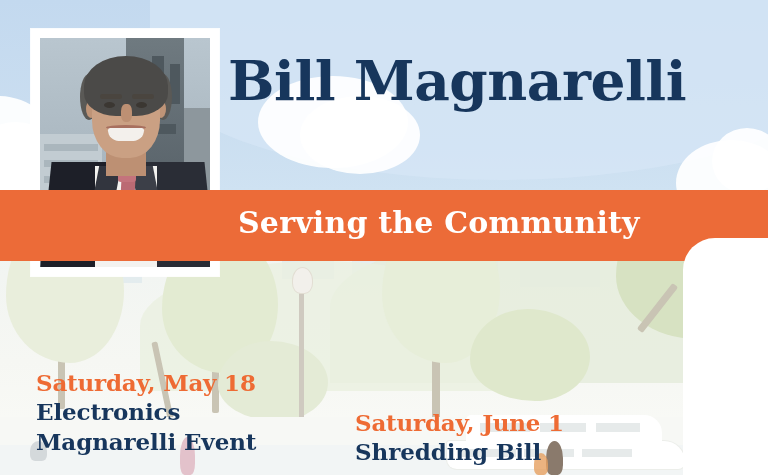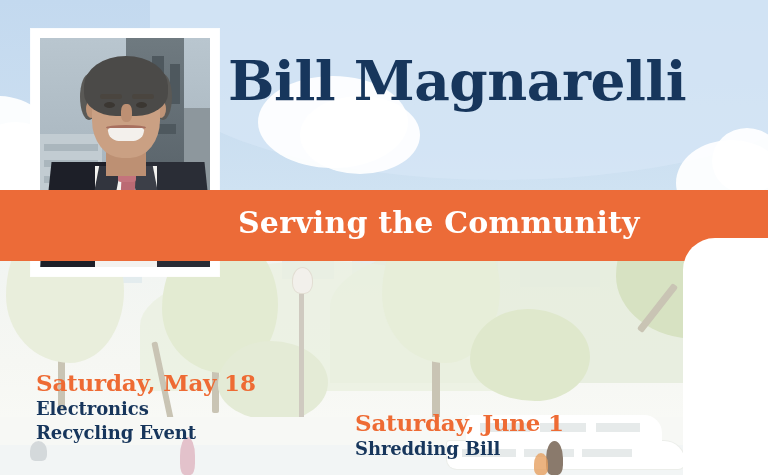--- a/index.html
+++ b/index.html
@@ -119,21 +119,21 @@
   .event.col1{left:0;}
   .event.col2{left:319px;margin-top:40px;}
   .event .date{
     display:block;color:#ee6b34;
     font-family:"DejaVu Serif","Liberation Serif",serif;
     font-weight:700;font-size:23px;line-height:1.15;letter-spacing:-.2px;
   }
   .event .name{
     display:block;color:#17365c;
     font-family:"DejaVu Serif","Liberation Serif",serif;
-    font-weight:700;font-size:18px;line-height:1.2;margin-top:2px;letter-spacing:-.1px;
+    font-weight:700;font-size:23px;line-height:1.2;margin-top:2px;letter-spacing:-.1px;
   }
 </style>
 </head>
 <body>
 
 <div id="poster">
 
   <div class="sky">
     <div class="cloud-soft" style="left:150px;top:-120px;width:700px;height:300px;"></div>
     <div class="cloud" style="left:-62px;top:96px;width:120px;height:108px;"></div>
@@ -249,21 +249,21 @@
   <div class="banner"></div>
   <div class="banner-text">Serving the Community</div>
 
   <div class="right-panel"></div>
 
 
   <div class="events">
     <div class="event col1">
       <span class="date">Saturday, May 18</span>
       <span class="name">Electronics</span>
-      <span class="name">Recycling Event</span>
+      <span class="name">Magnarelli Event</span>
     </div>
     <div class="event col2">
       <span class="date">Saturday, June 1</span>
       <span class="name">Shredding Bill</span>
     </div>
   </div>
 
 </div>
 
 </body></html>

